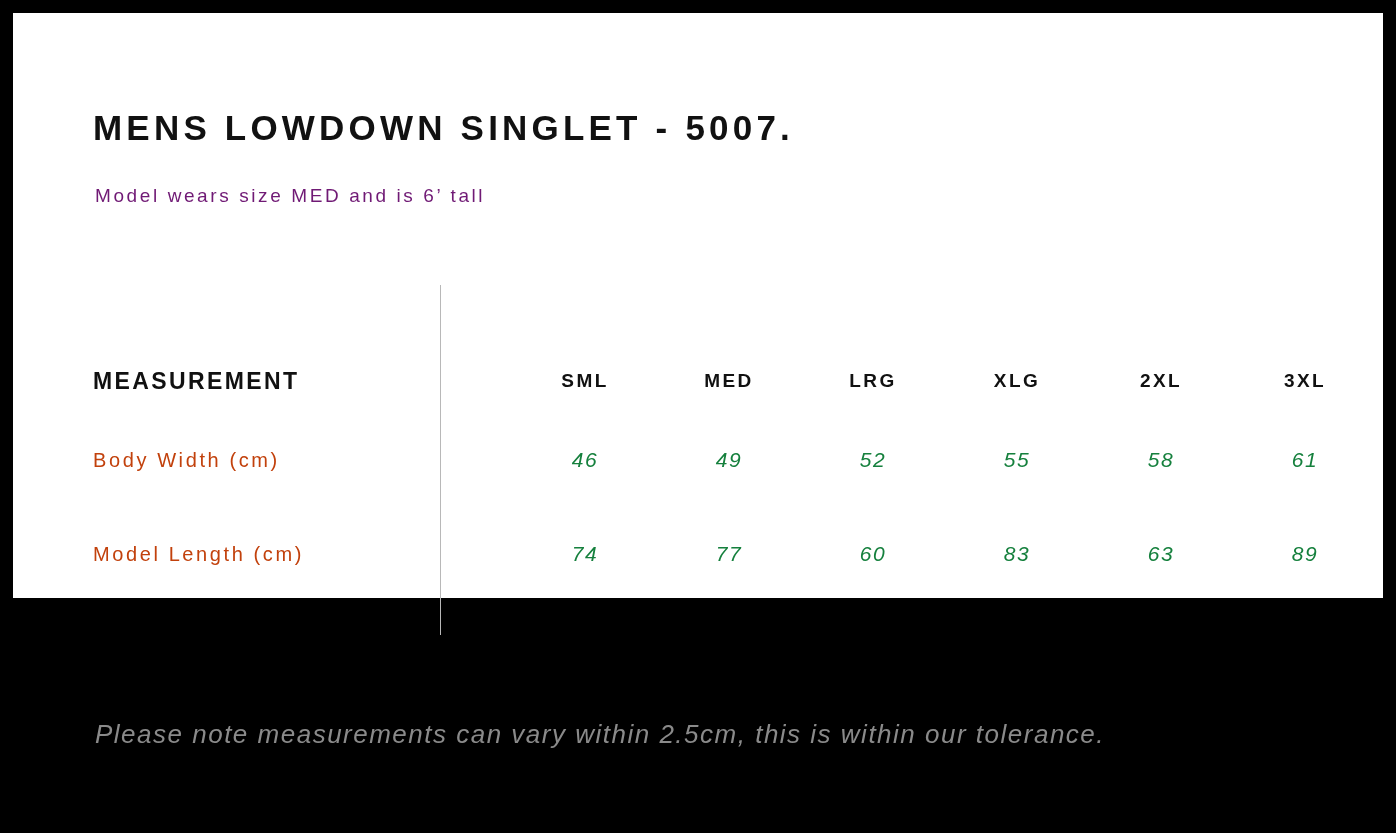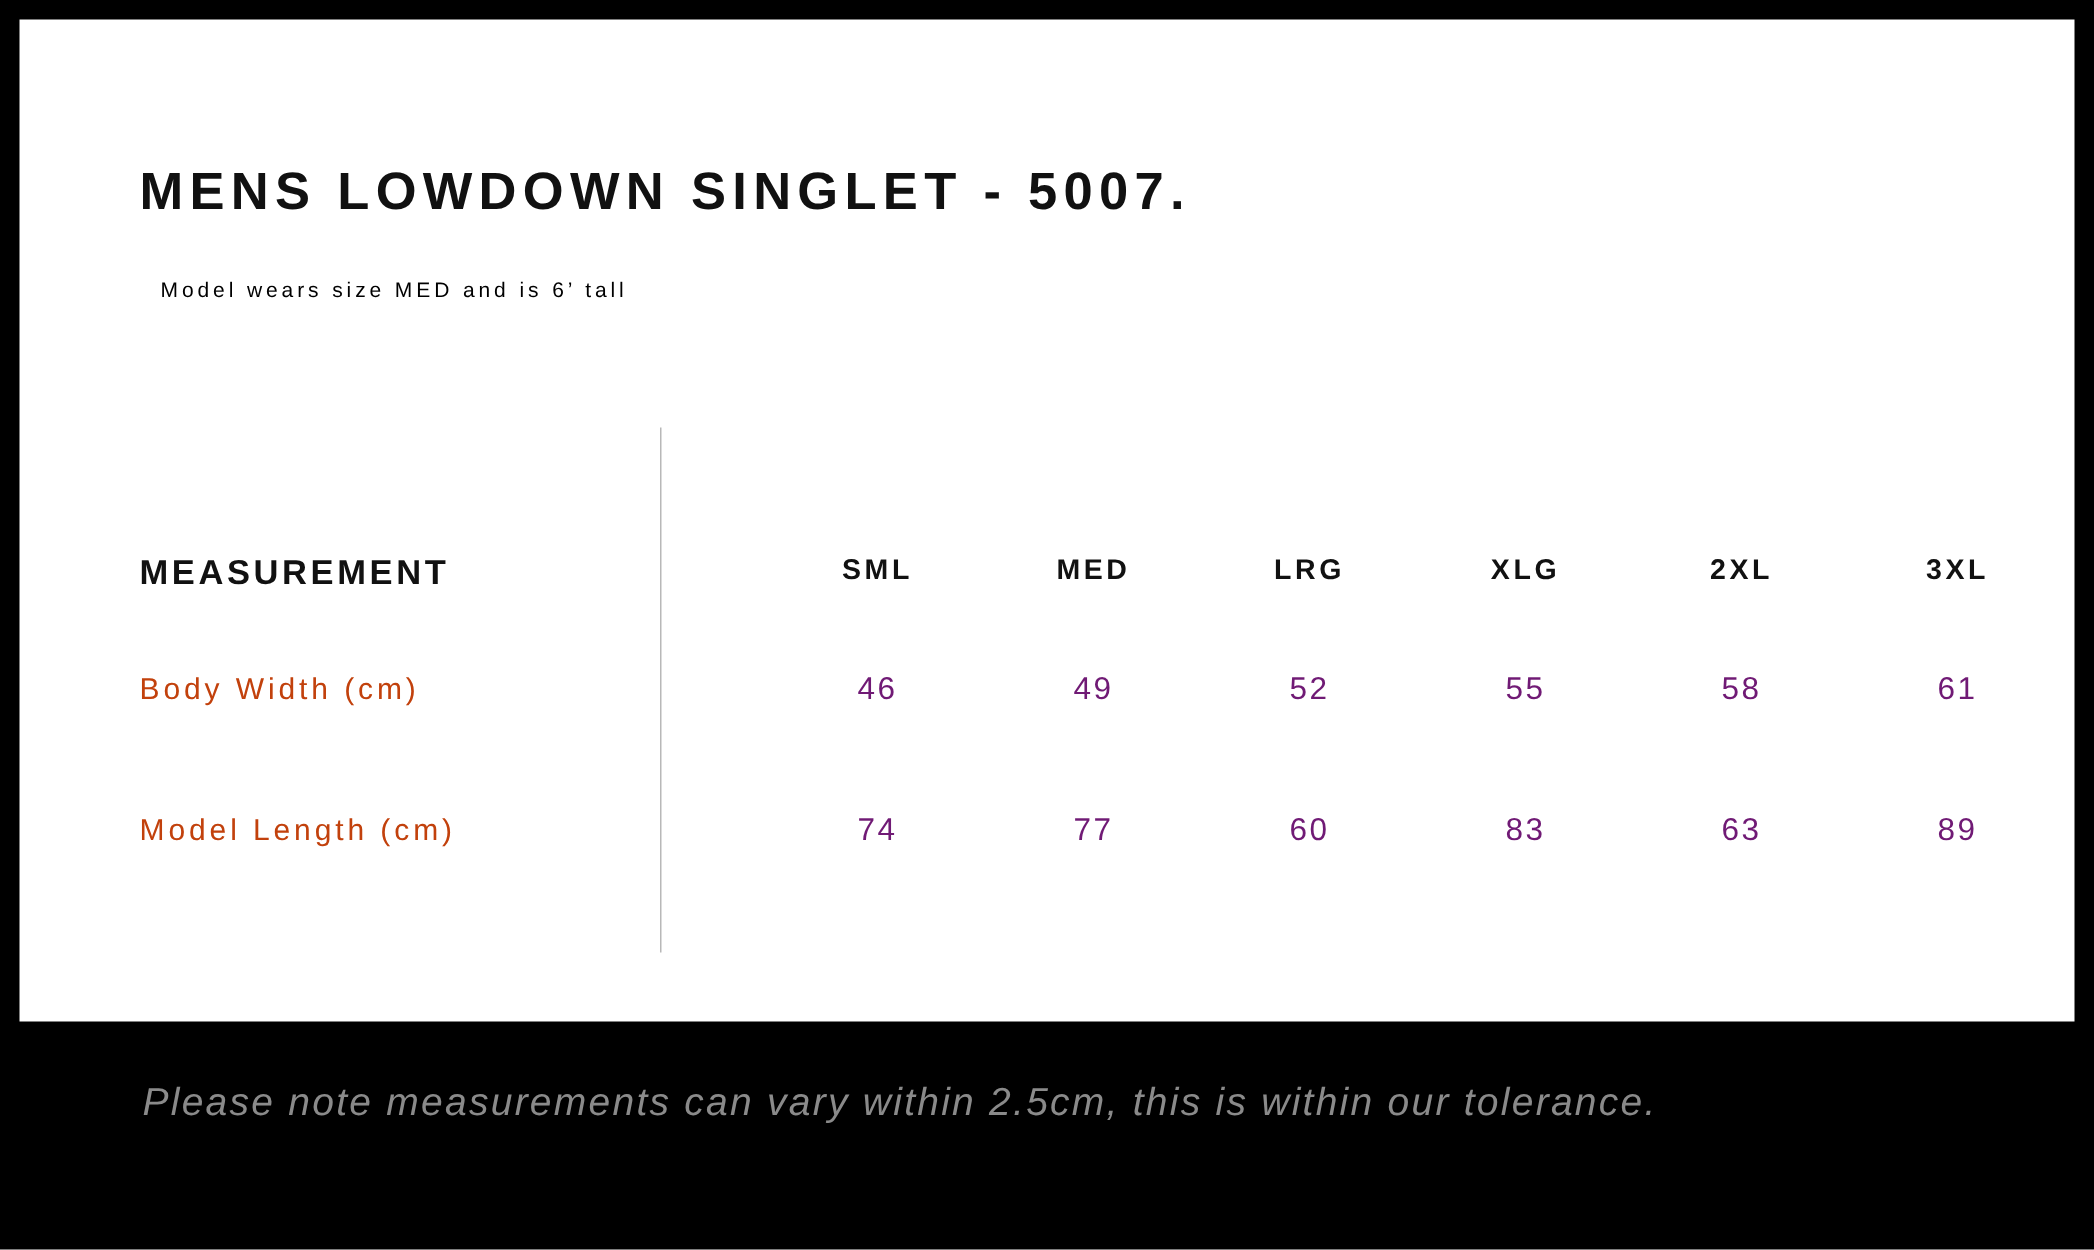--- a/index.html
+++ b/index.html
@@ -11,21 +11,21 @@
     height: 833px;
     background: #000000;
     font-family: "Liberation Sans", sans-serif;
     overflow: hidden;
   }
   .page {
     position: absolute;
     left: 13px;
     top: 13px;
     width: 1370px;
-    height: 668px;
+    height: 585px;
     background: #ffffff;
     box-sizing: border-box;
   }
   .content {
     position: absolute;
     left: 80px;
     top: 0;
     right: 40px;
     bottom: 0;
   }
@@ -36,25 +36,24 @@
     font-size: 35px;
     font-weight: bold;
     letter-spacing: 4.2px;
     color: #111111;
     white-space: nowrap;
   }
   .subtitle {
     position: absolute;
     left: 2px;
     top: 172px;
-    font-size: 14px;
+    font-size: 19px;
     letter-spacing: 2.6px;
-    color: #000000;
+    color: #701a75;
     white-space: nowrap;
-    margin-left: 12px;
   }
   .vrule {
     position: absolute;
     left: 347px;
     top: 272px;
     width: 1px;
     height: 350px;
     background: #b8b8b8;
   }
   table.sizechart {
@@ -97,22 +96,23 @@
     text-align: left;
     font-size: 20px;
     letter-spacing: 2.6px;
     color: #c2410c;
     height: 94px;
   }
   .row-value {
     text-align: center;
     font-size: 21px;
     letter-spacing: 1.6px;
-    color: #701a75;
+    color: #15803d;
     height: 94px;
+    font-style: italic;
   }
   .footnote {
     position: absolute;
     left: 2px;
     top: 706px;
     font-size: 26px;
     font-style: italic;
     letter-spacing: 1.5px;
     color: #8a8a8a;
     white-space: nowrap;

